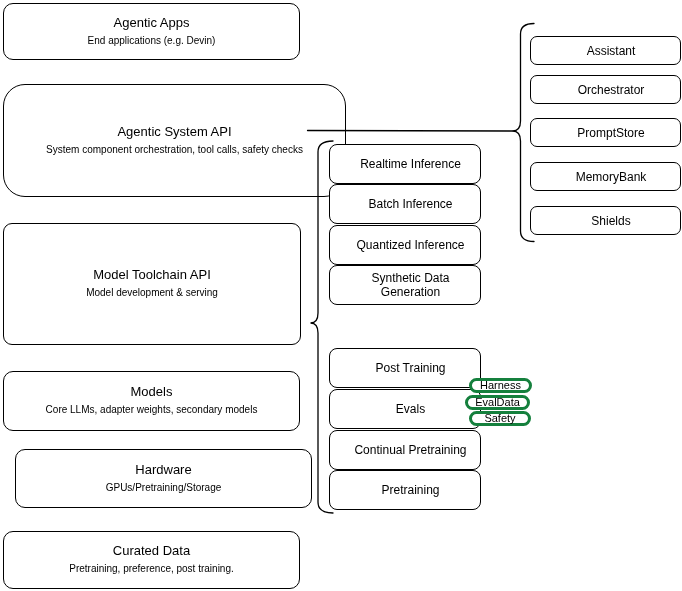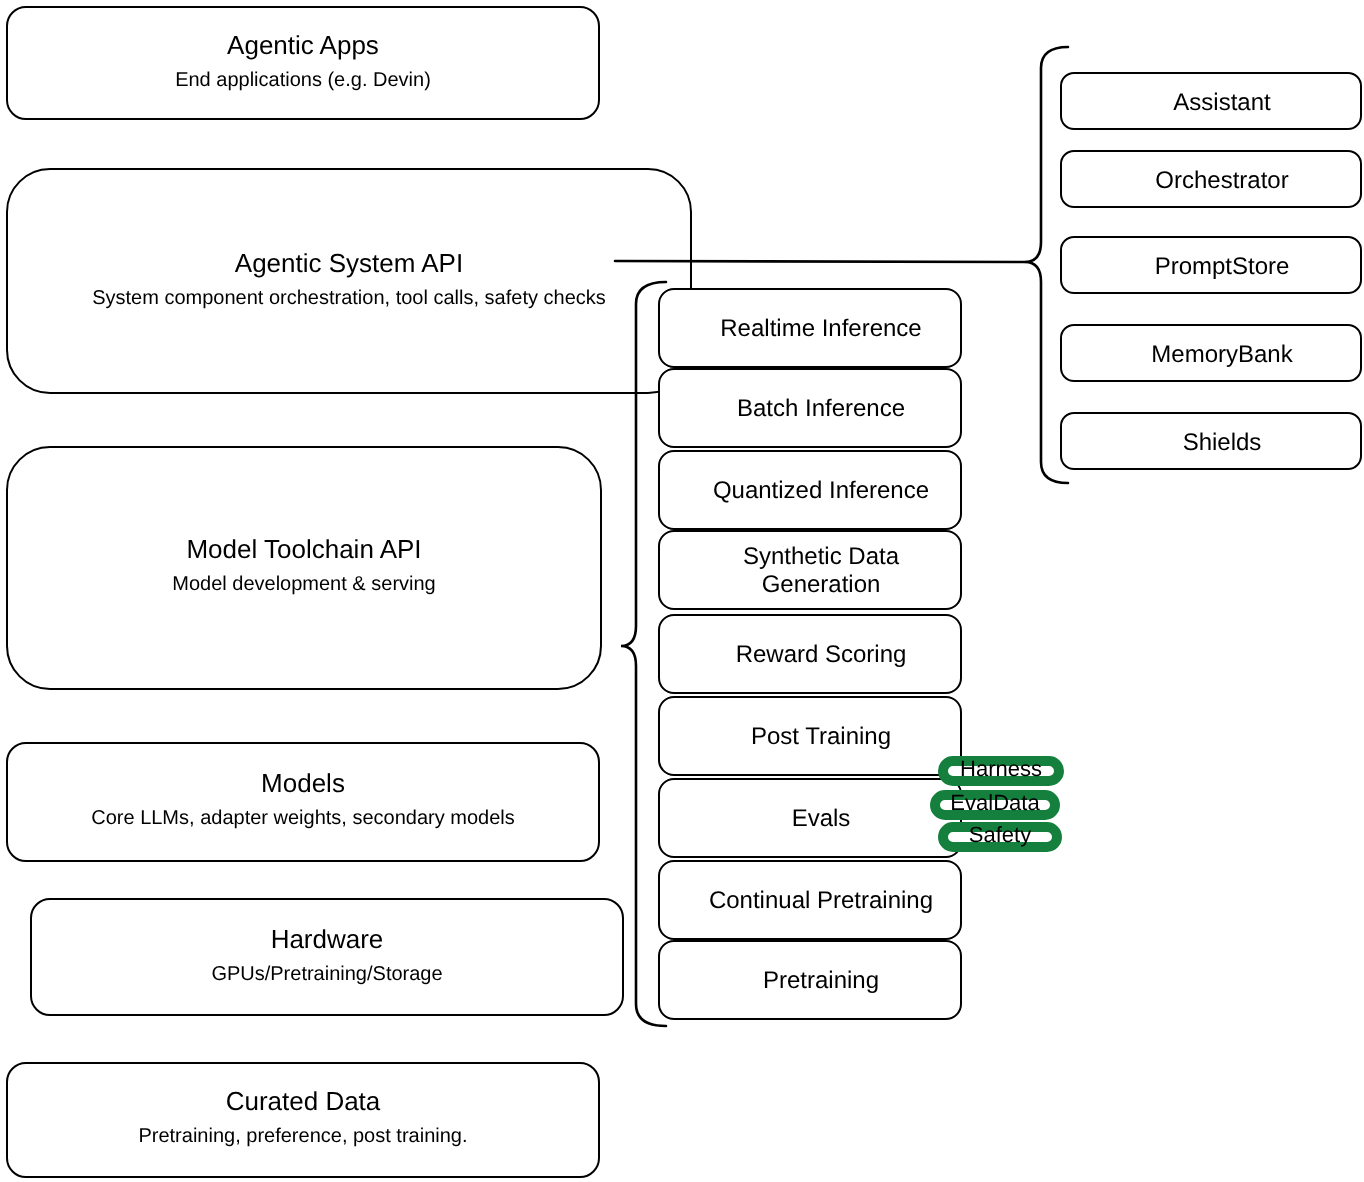--- a/index.html
+++ b/index.html
@@ -39,41 +39,41 @@
     display: flex;
     align-items: center;
     justify-content: center;
     text-align: center;
     font-size: 12px;
   }
   .pill {
     position: absolute;
     box-sizing: border-box;
     background: #ffffff;
-    border: 5px solid #15803d;
+    border: 3px solid #15803d;
     border-radius: 999px;
     display: flex;
     align-items: center;
     justify-content: center;
     text-align: right;
     font-size: 11px;
     line-height: 1;
     z-index: 3;
   }
   svg.overlay {
     position: absolute;
     left: 0; top: 0;
     z-index: 2;
     pointer-events: none;
   }
 
   
   .b-l1 { left: 3px; top: 3px;   width: 297px; height: 57px;  border-radius: 10px; }
   .b-l2 { left: 3px; top: 84px;  width: 343px; height: 113px; border-radius: 22px; }
-  .b-l3 { left: 3px; top: 223px; width: 298px; height: 122px; border-radius: 22px; }
+  .b-l3 { left: 3px; top: 223px; width: 298px; height: 122px; border-radius: 9px; }
   .b-l4 { left: 3px; top: 371px; width: 297px; height: 60px;  border-radius: 10px; }
   .b-l5 { left: 15px; top: 449px; width: 297px; height: 59px;  border-radius: 10px; }
   .b-l6 { left: 3px; top: 531px; width: 297px; height: 58px;  border-radius: 10px; }
 
   
   .b-m  { left: 329px; width: 152px; height: 40px; border-radius: 8px; }
   .b-m1 { top: 144px; }
   .b-m2 { top: 184px; }
   .b-m3 { top: 225px; }
   .b-m4 { top: 265px; }
@@ -137,23 +137,20 @@
   </div>
   <div class="box label b-m b-m2">
     <span>Batch Inference</span>
   </div>
   <div class="box label b-m b-m3">
     <span>Quantized Inference</span>
   </div>
   <div class="box label b-m b-m4">
     <span>Synthetic Data Generation</span>
   </div>
-  <div class="box label b-m b-m5">
-    <span>Reward Scoring</span>
-  </div>
   <div class="box label b-m b-m6">
     <span>Post Training</span>
   </div>
   <div class="box label b-m b-m7">
     <span>Evals</span>
   </div>
   <div class="box label b-m b-m8">
     <span>Continual Pretraining</span>
   </div>
   <div class="box label b-m b-m9">

